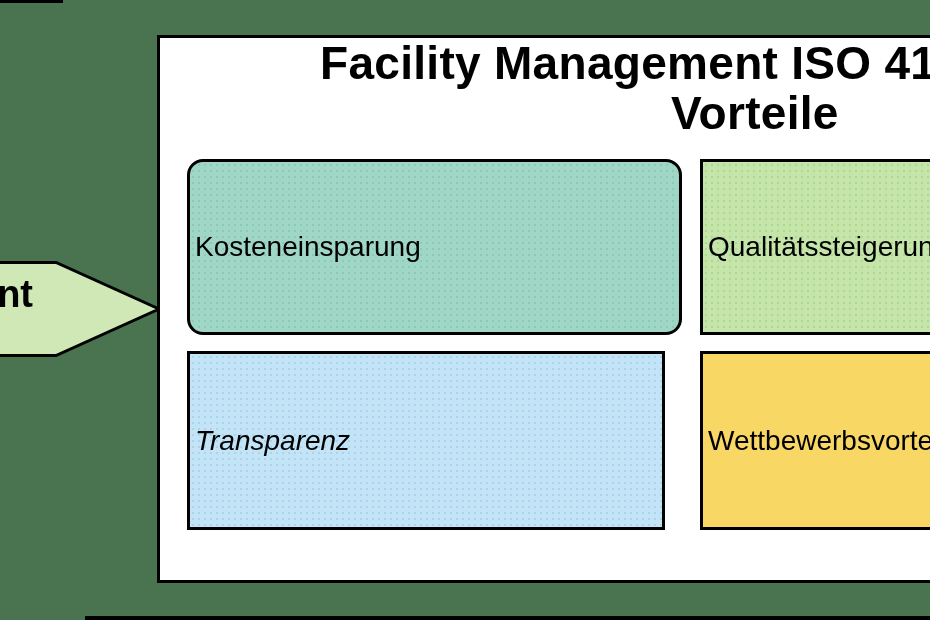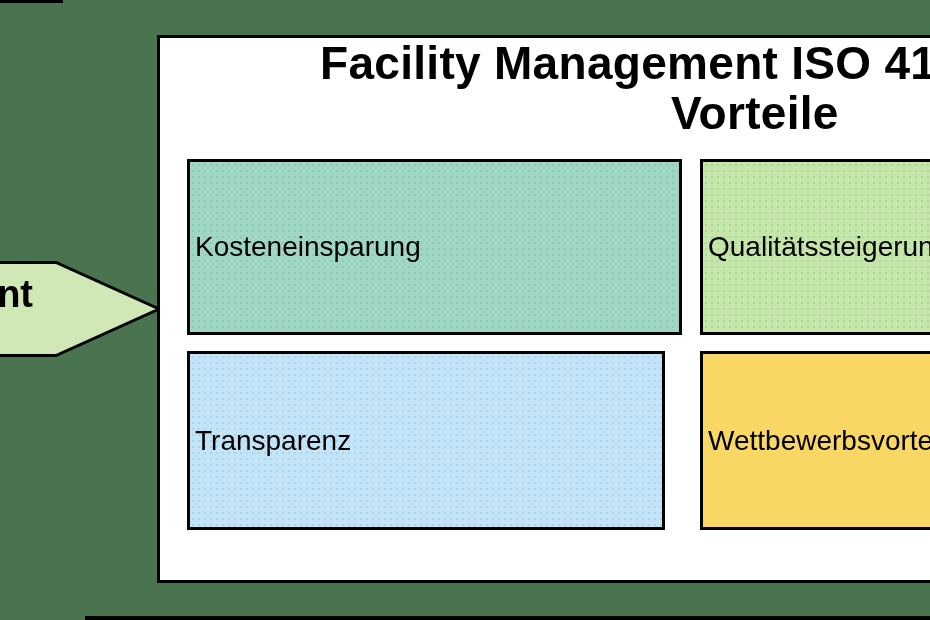--- a/index.html
+++ b/index.html
@@ -31,23 +31,23 @@
   
   .benefit{
     position:absolute;
     border:3px solid #000;
     box-sizing:border-box;
     display:flex;align-items:center;
     padding-left:5px;
     font-size:28px;
     white-space:nowrap;
   }
-  .b-kosten{left:187px;top:159px;width:495px;height:176px;}
+  .b-kosten{left:187px;top:159px;width:495px;height:176px;border-radius:16px;}
   .b-qualitaet{left:700px;top:159px;width:495px;height:176px;}
-  .b-transparenz{left:187px;top:351px;width:478px;height:179px;}
+  .b-transparenz{left:187px;top:351px;width:478px;height:179px;font-style:italic;}
   .b-wettbewerb{left:700px;top:351px;width:495px;height:179px;}
   
   .arrow-svg{
     position:absolute;left:-60px;top:261px;
     width:222px;height:96px;
   }
   .arrow-label{
     position:absolute;left:33px;top:272px;
     transform:translateX(-100%);
     font-weight:bold;font-size:38px;line-height:44px;

